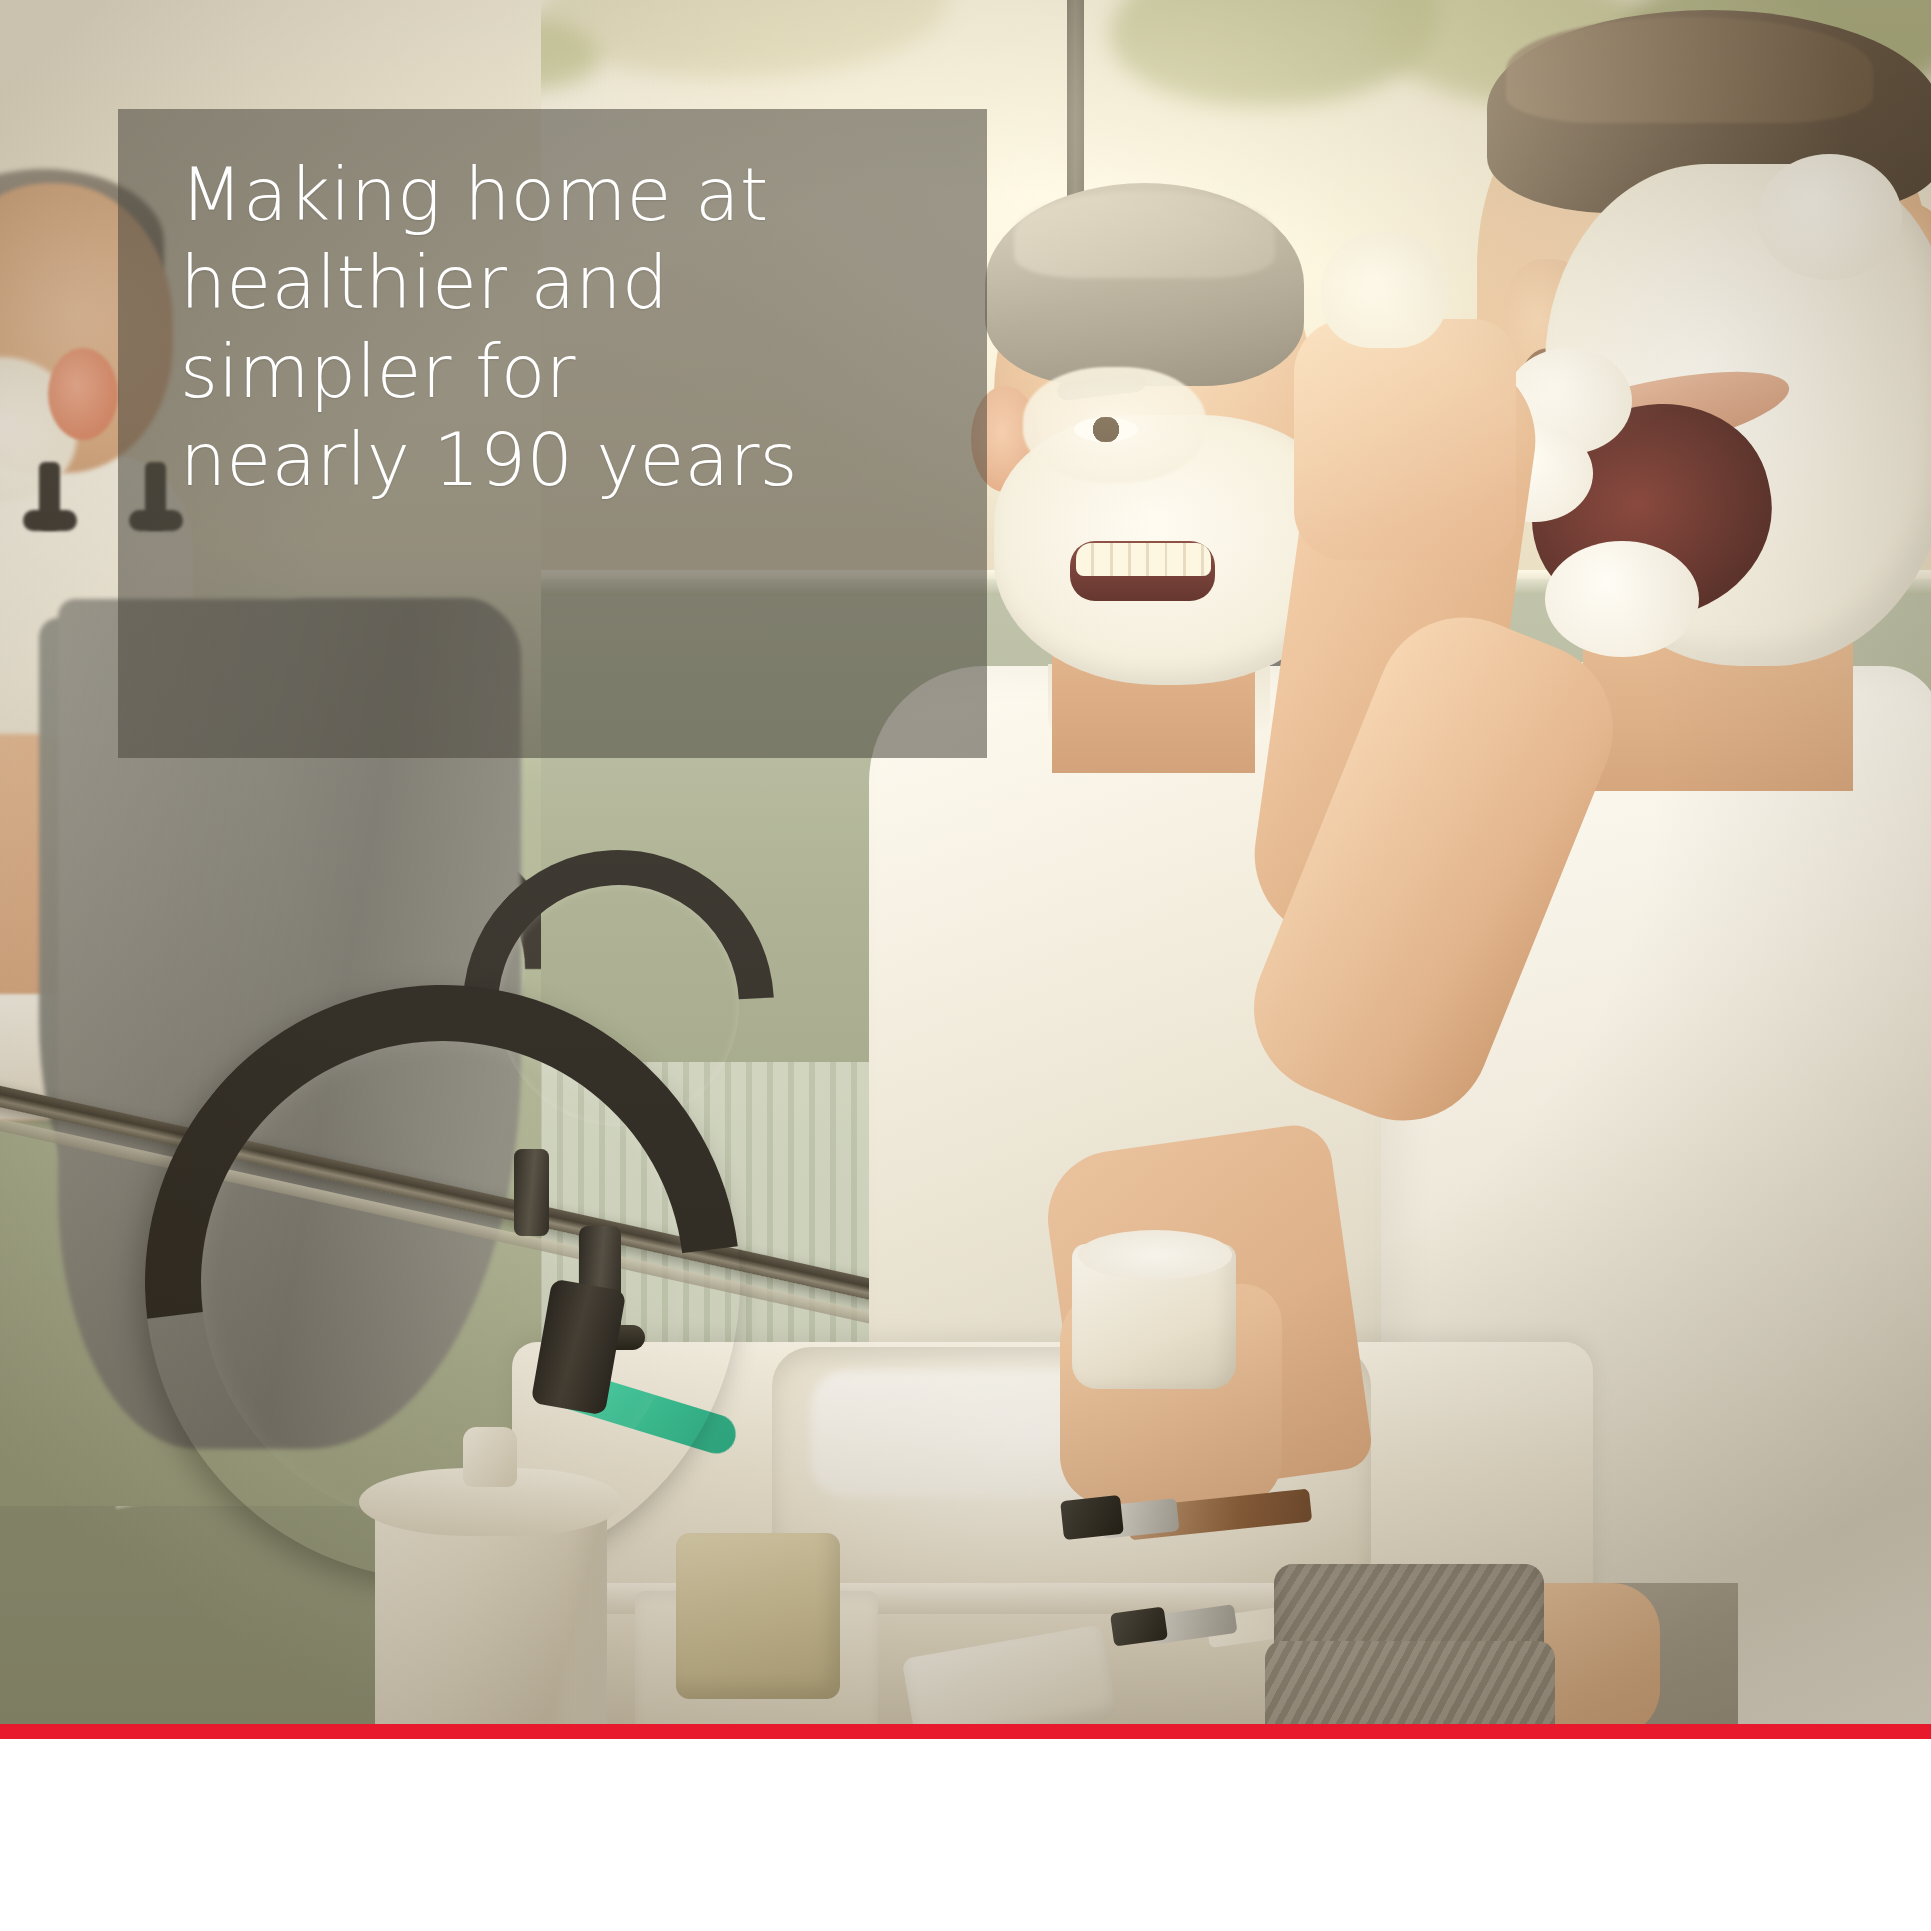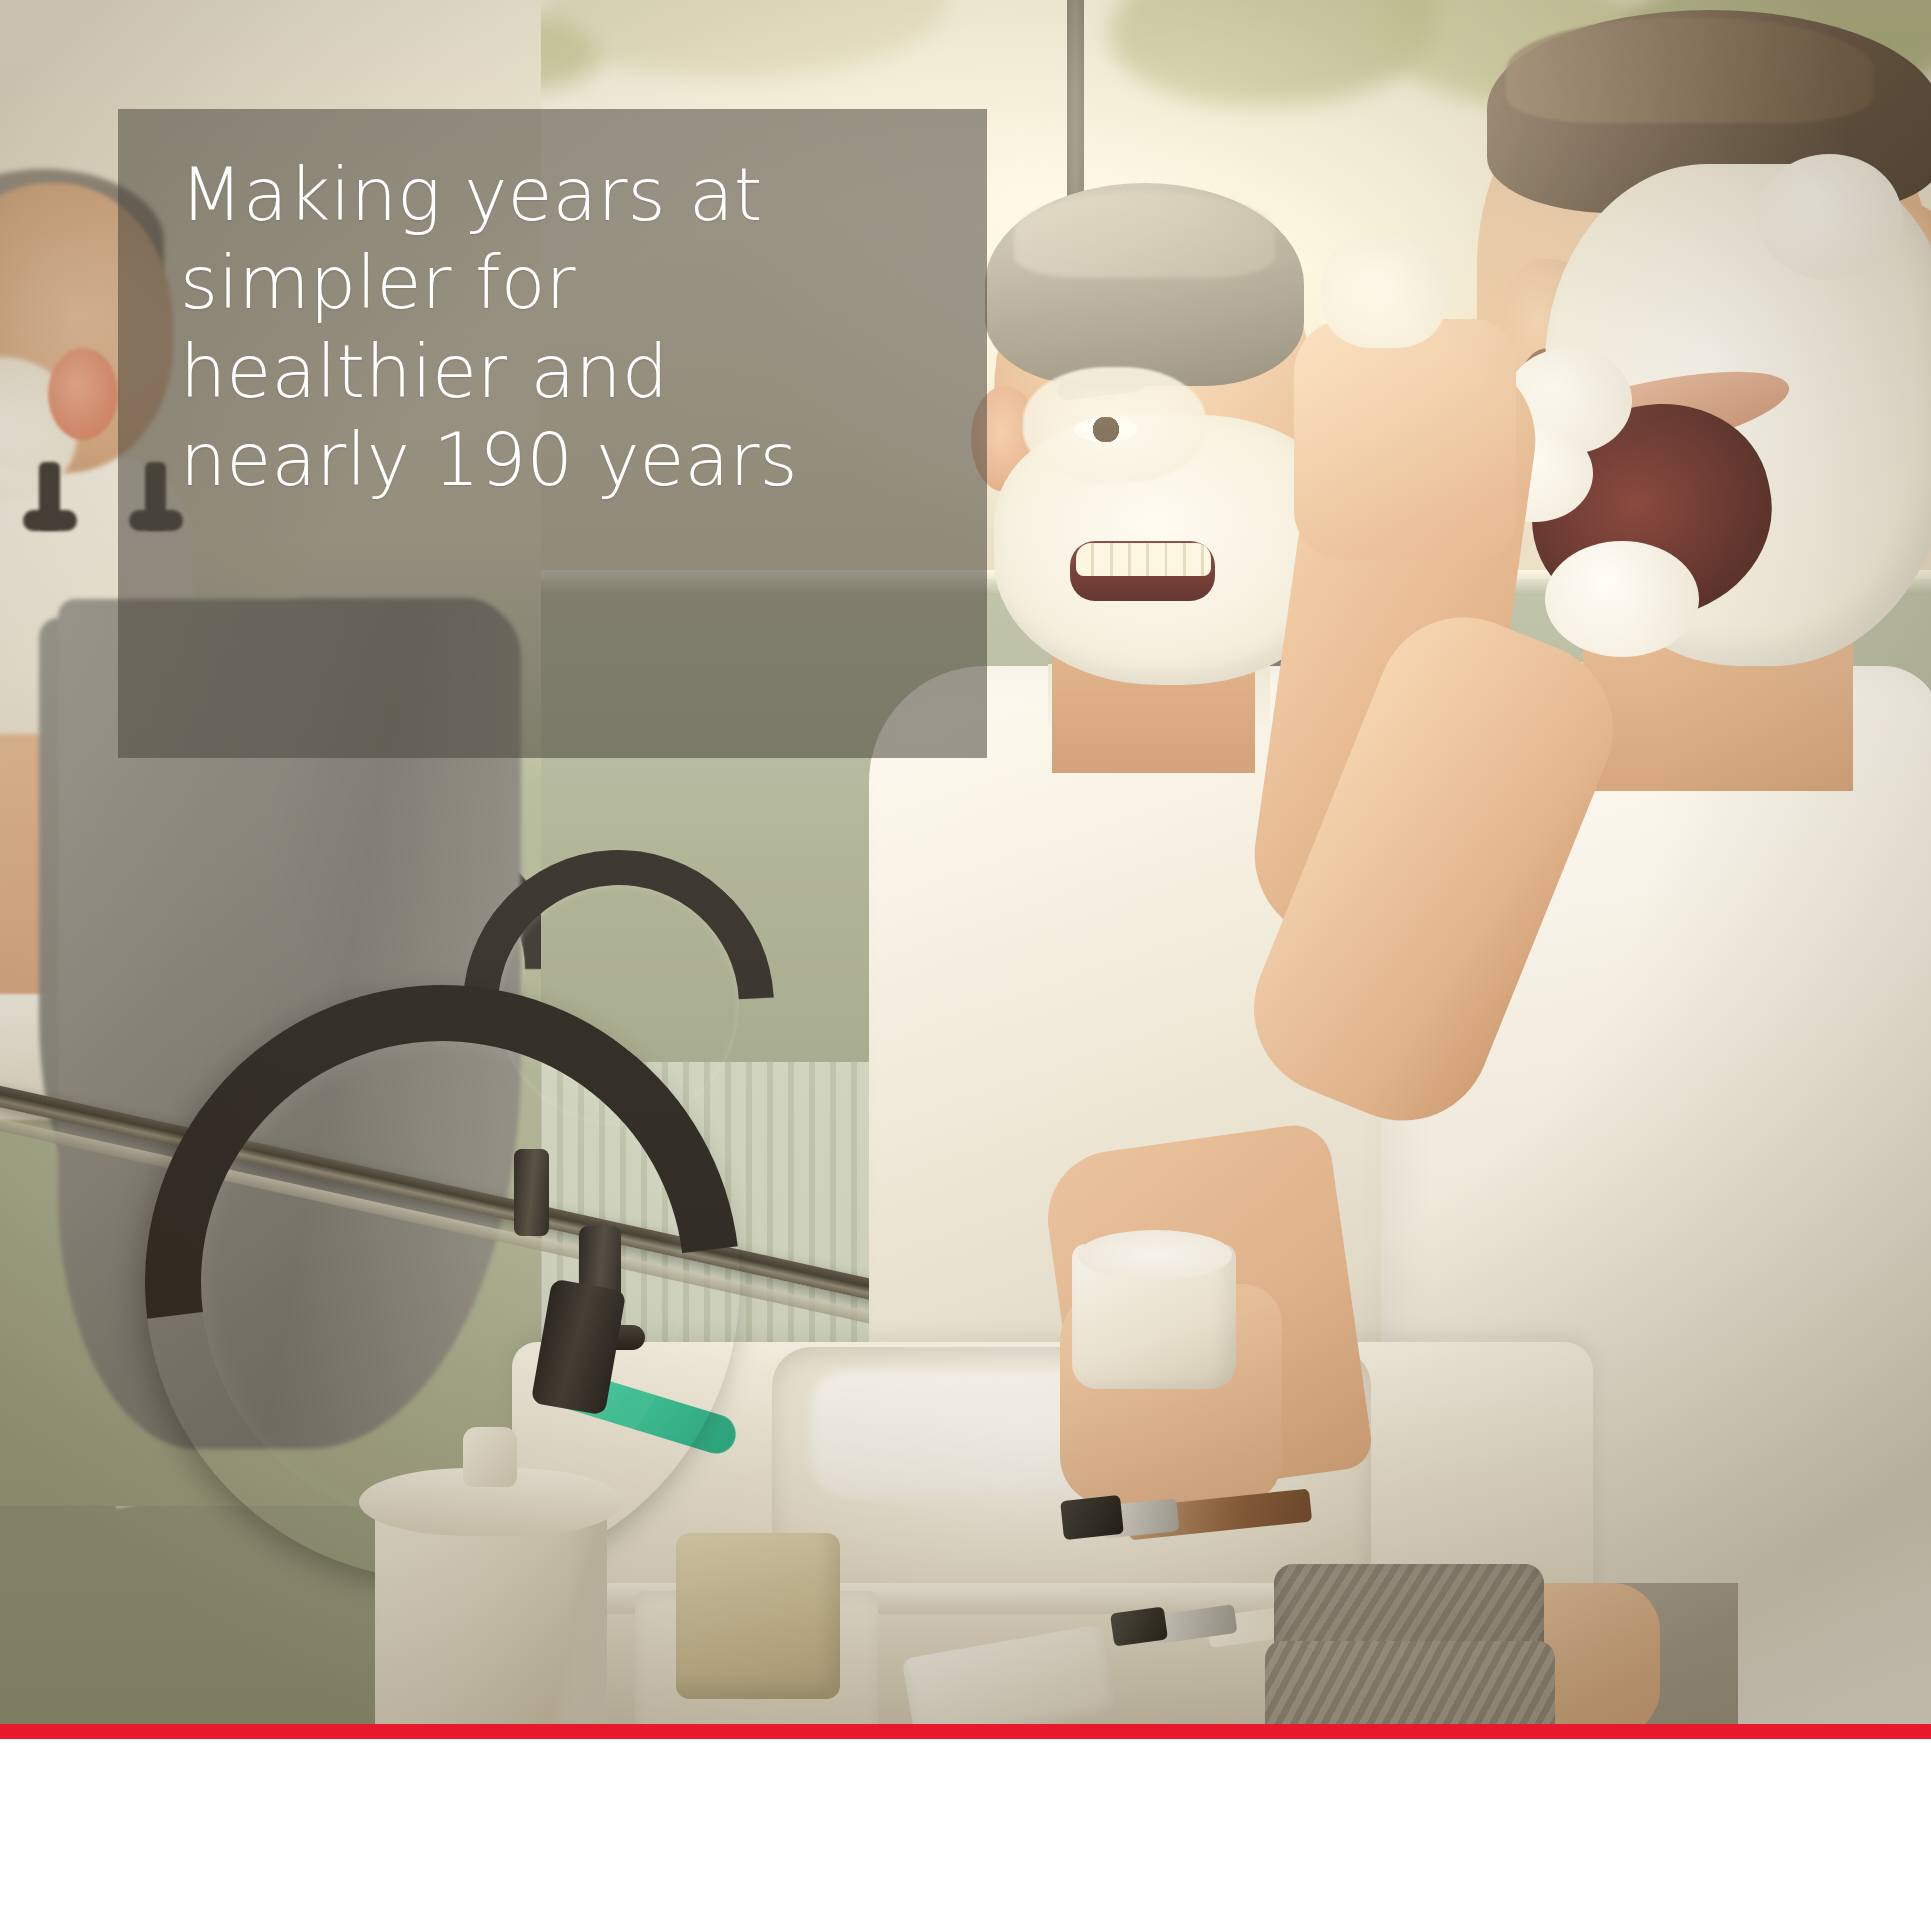--- a/index.html
+++ b/index.html
@@ -414,23 +414,23 @@
     <div class="layer" id="soapdish"></div>
     <div class="layer" id="soap"></div>
     <div class="layer" id="tube"></div>
 
     <div class="layer" id="warm"></div>
     <div class="layer" id="vignette"></div>
   </div>
 
   <div id="overlay" style="background: rgba(72, 70, 60, 0.55);">
     <div id="overlay-text" style="color: rgb(255, 255, 255);">
-      <span>Making years at</span>
+      <span>Making home at</span>
+      <span>healthier and</span>
       <span>simpler for</span>
-      <span>healthier and</span>
       <span>nearly 190 years</span>
     </div>
   </div>
 
   <div id="redbar" style="background: rgb(232, 25, 44);"></div>
   <div id="footer">
     
   </div>
 
 </div>

